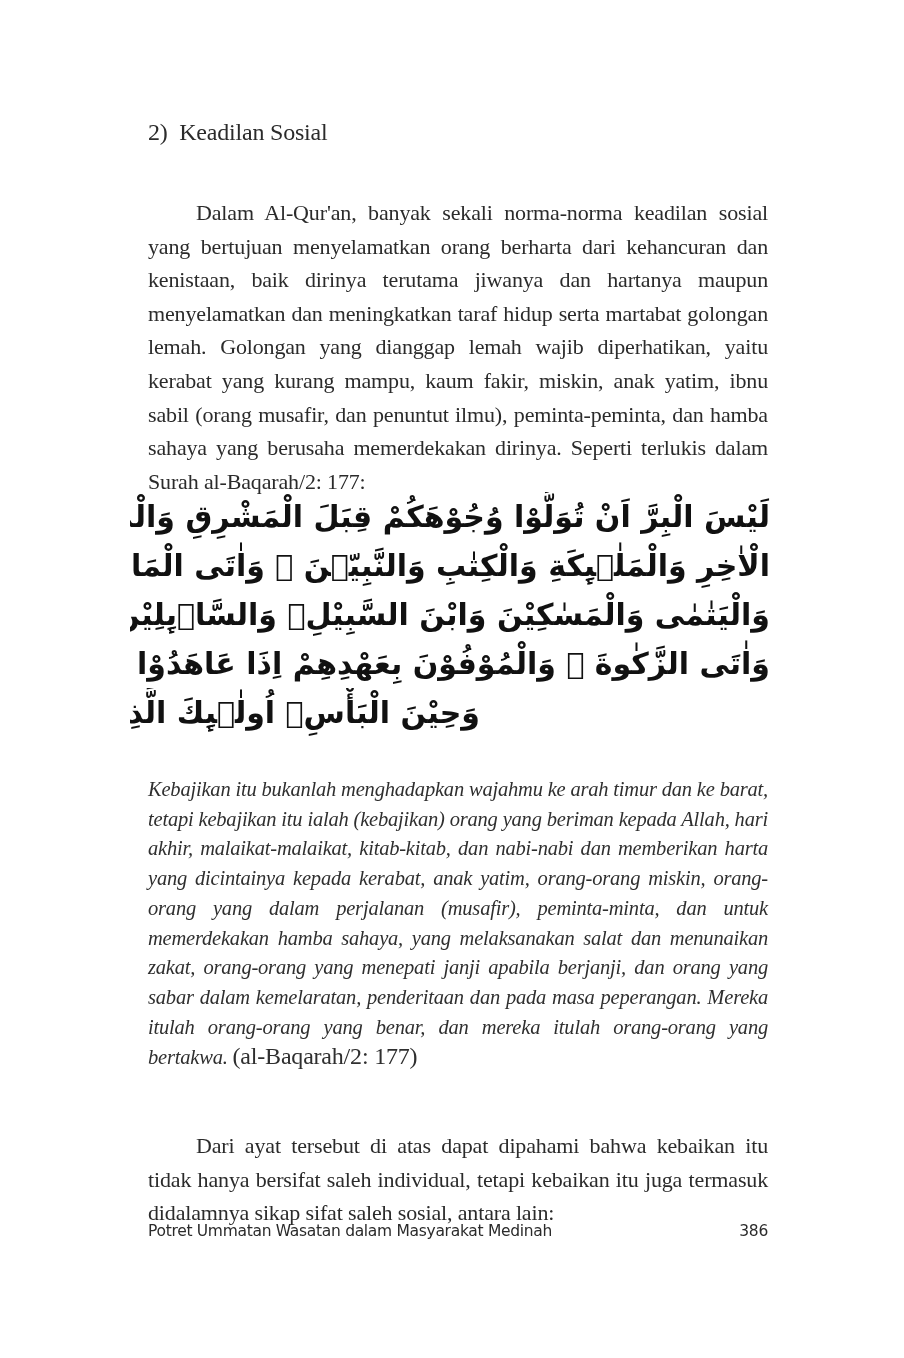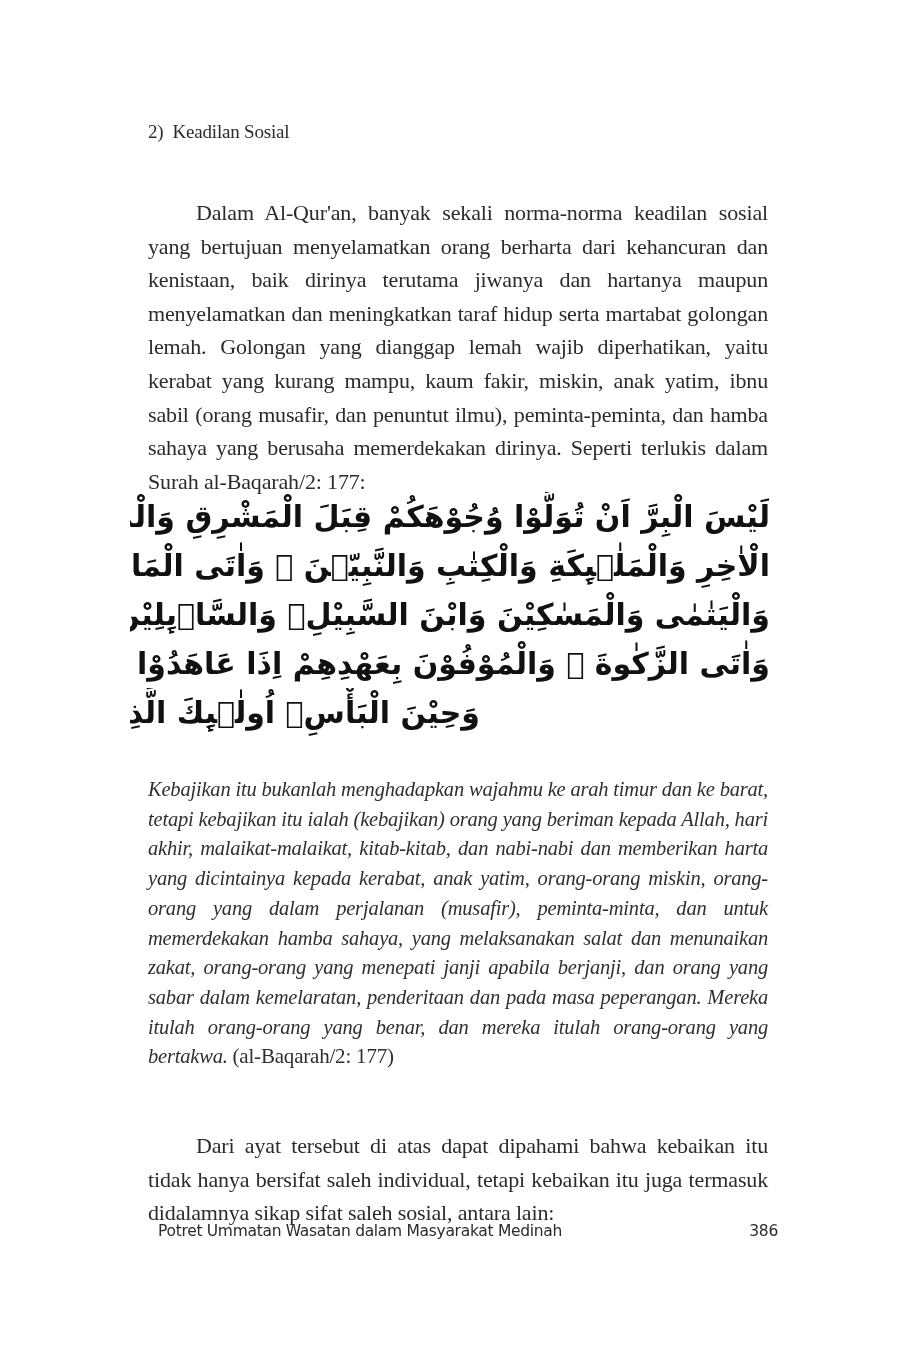--- a/index.html
+++ b/index.html
@@ -1,29 +1,29 @@
 <!DOCTYPE html>
 <html><head>
 <meta charset="utf-8">
 <style>
   html, body { margin: 0; padding: 0; background: #ffffff; }
   body { width: 904px; height: 1358px; position: relative; overflow: hidden; color: #2b2b2b; }
   .page { position: absolute; left: 148px; top: 0; width: 620px; }
   .serif { font-family: "Liberation Serif", "DejaVu Serif", serif; }
-  .heading { position: absolute; top: 116px; left: 0; font-size: 19px; line-height: 32px; letter-spacing: -0.2px; }
+  .heading { position: absolute; top: 116px; left: 0; font-size: 24px; line-height: 32px; letter-spacing: -0.2px; }
   .para { position: absolute; left: 0; width: 620px; font-size: 22px; line-height: 33.6px; text-align: justify; text-align-last: left; letter-spacing: -0.15px; margin-top: 48px; }
   .p1 { top: 148px; }
   .p1 .indent, .p3 .indent { display: inline-block; width: 48px; }
   .arabic { position: absolute; left: -18px; top: 492px; width: 640px; direction: rtl; text-align: justify; text-align-last: justify; font-family: "DejaVu Sans", sans-serif; font-size: 30px; line-height: 49px; color: #111; font-weight: bold; }
   .arabic .line { display: block; text-align: justify; text-align-last: justify; white-space: nowrap; overflow: hidden; }
   .arabic .last { text-align-last: right; padding-right: 290px; }
   .translation { position: absolute; left: 0; top: 775px; width: 620px; font-size: 20.5px; line-height: 29.7px; text-align: justify; text-align-last: left; font-style: italic; letter-spacing: -0.2px; color: #2f2f2f; }
-  .translation .ref { font-style: normal; font-size: 21px; }
+  .translation .ref { font-style: normal; font-size: 24px; }
   .p3 { top: 1081px; font-family: Liberation Serif, serif; }
-  .footer { position: absolute; top: 1222px; left: 0; width: 620px; font-family: "DejaVu Sans", "Liberation Sans", sans-serif; font-size: 15.5px; color: #2b2b2b; display: flex; justify-content: space-between; letter-spacing: -0.3px; margin-left: 10px; }
+  .footer { position: absolute; top: 1222px; left: 0; width: 620px; font-family: "DejaVu Sans", "Liberation Sans", sans-serif; font-size: 15.5px; color: #2b2b2b; display: flex; justify-content: space-between; letter-spacing: -0.3px; }
 </style>
 </head>
 <body>
 
 <div class="page">
 
   <div class="heading serif">
     <span>2)</span>&nbsp;
     <span>Keadilan Sosial</span>
   </div>

